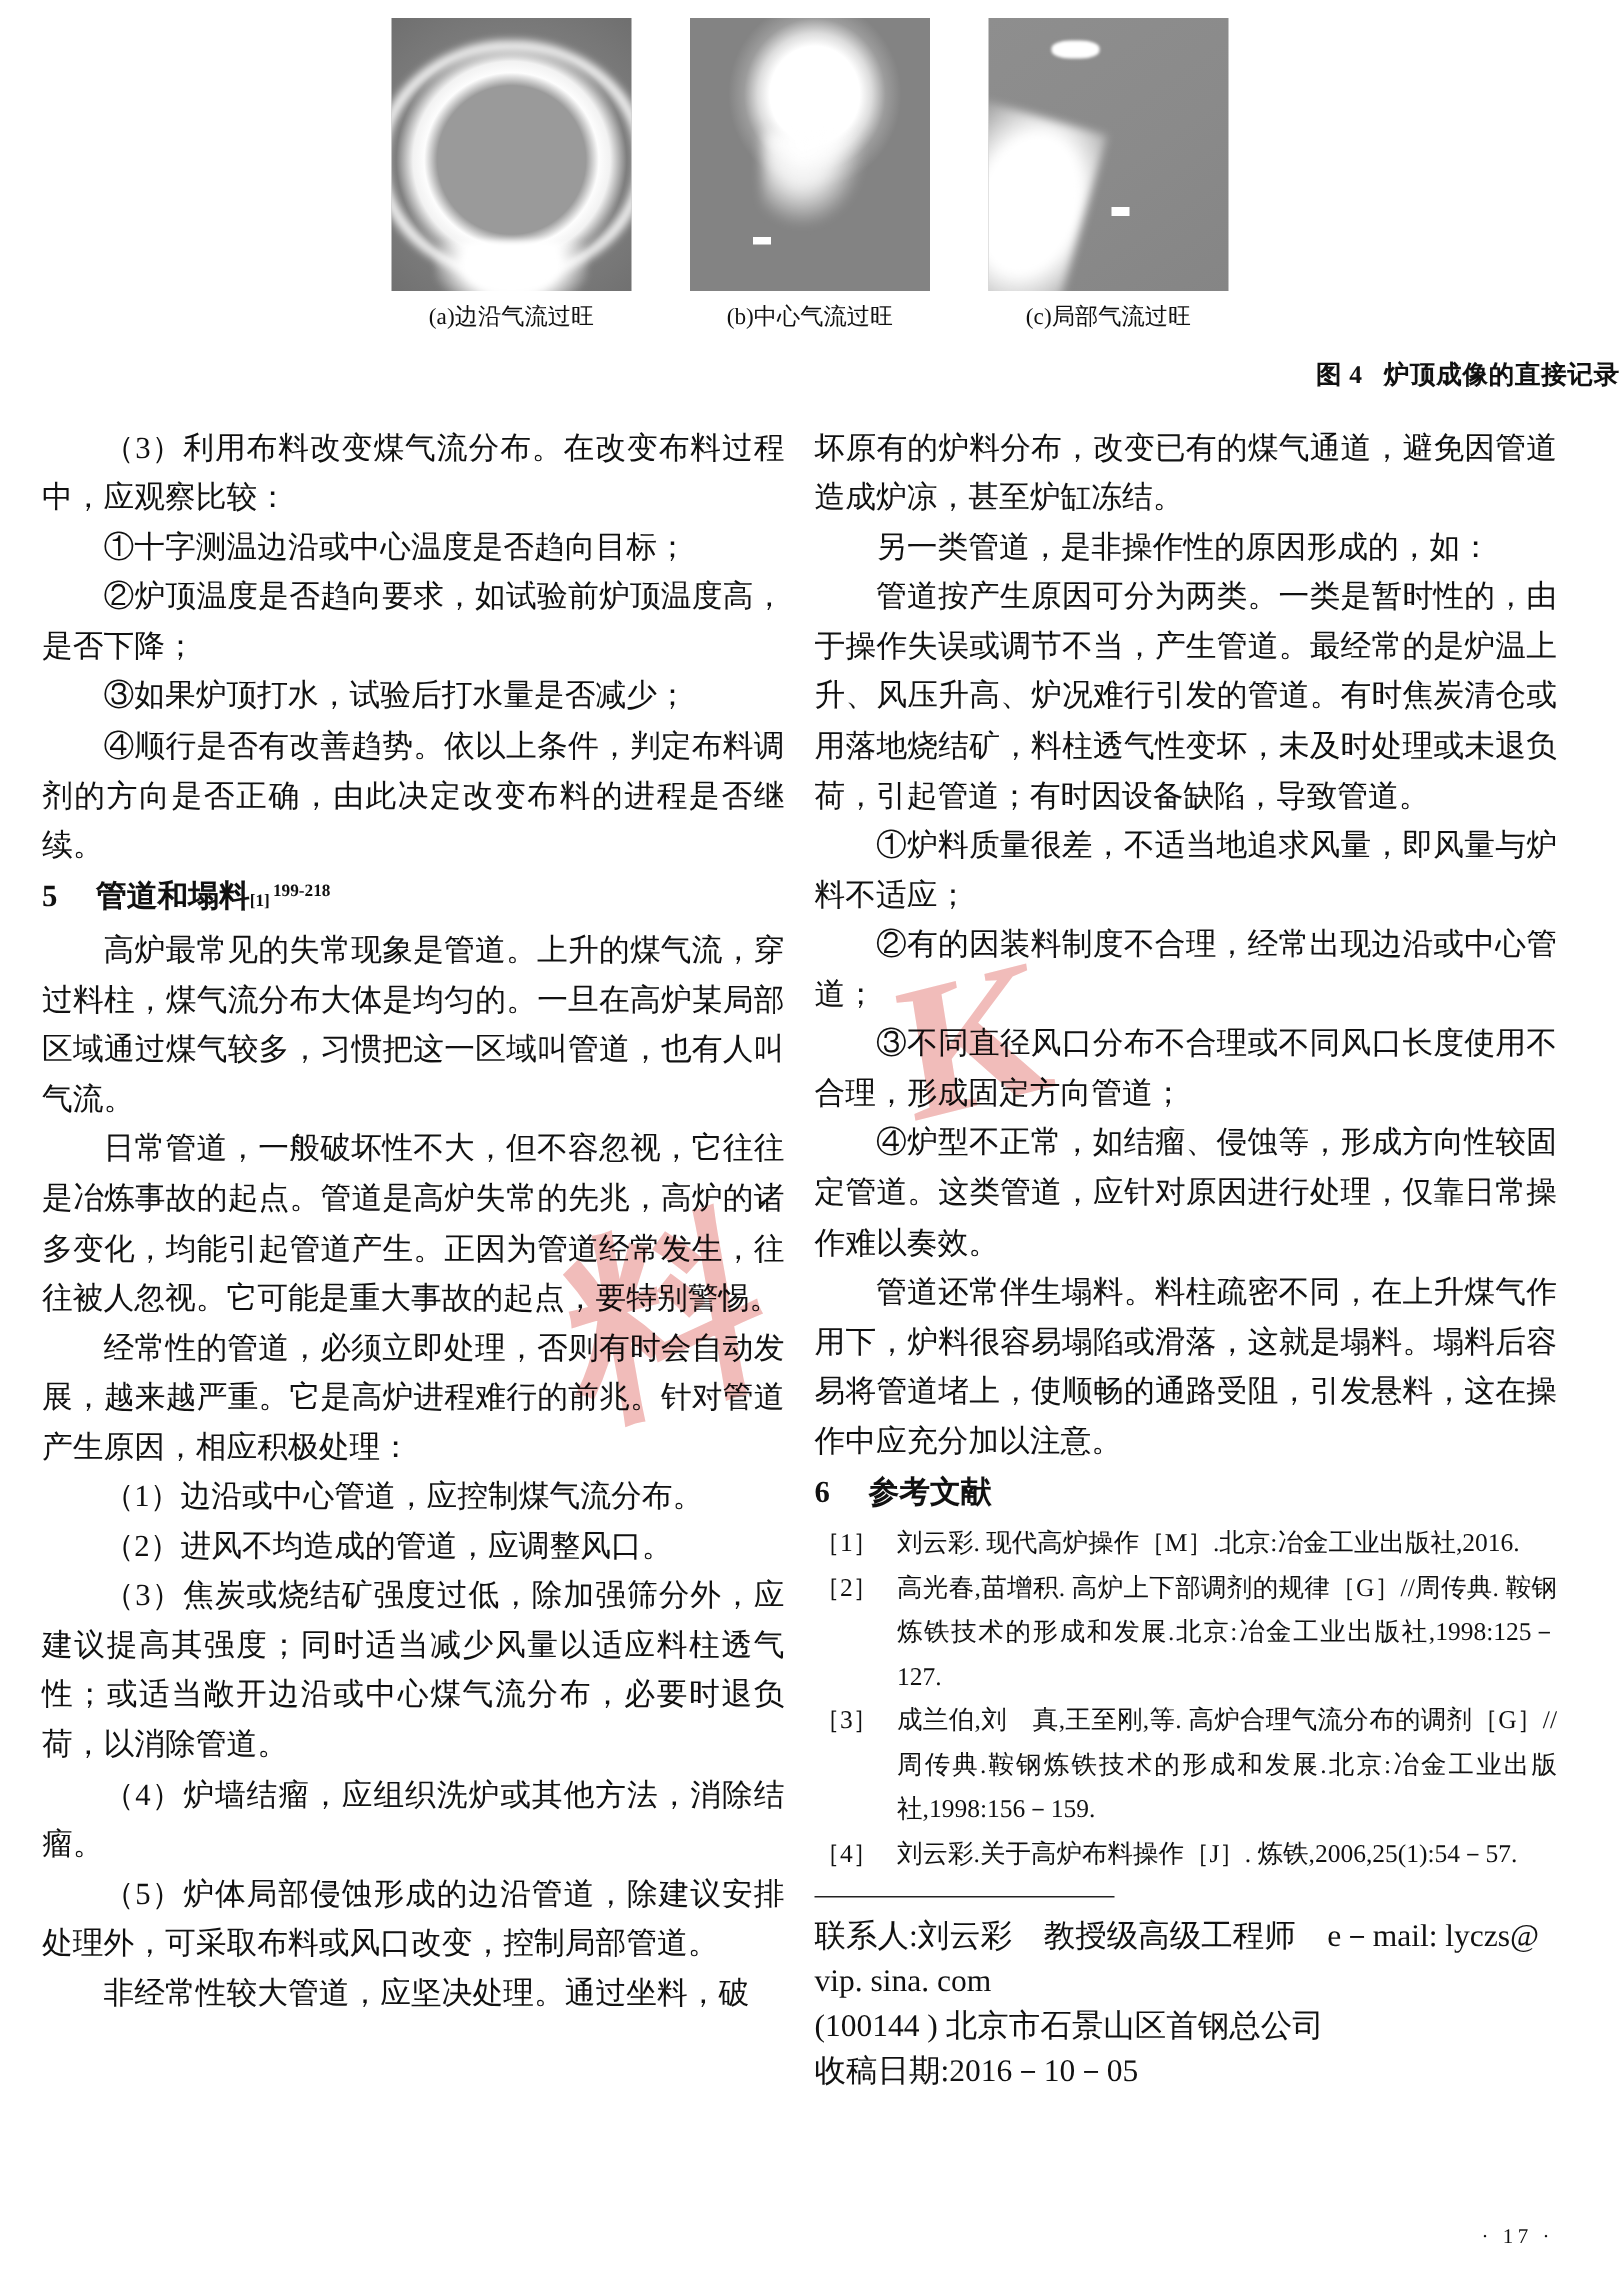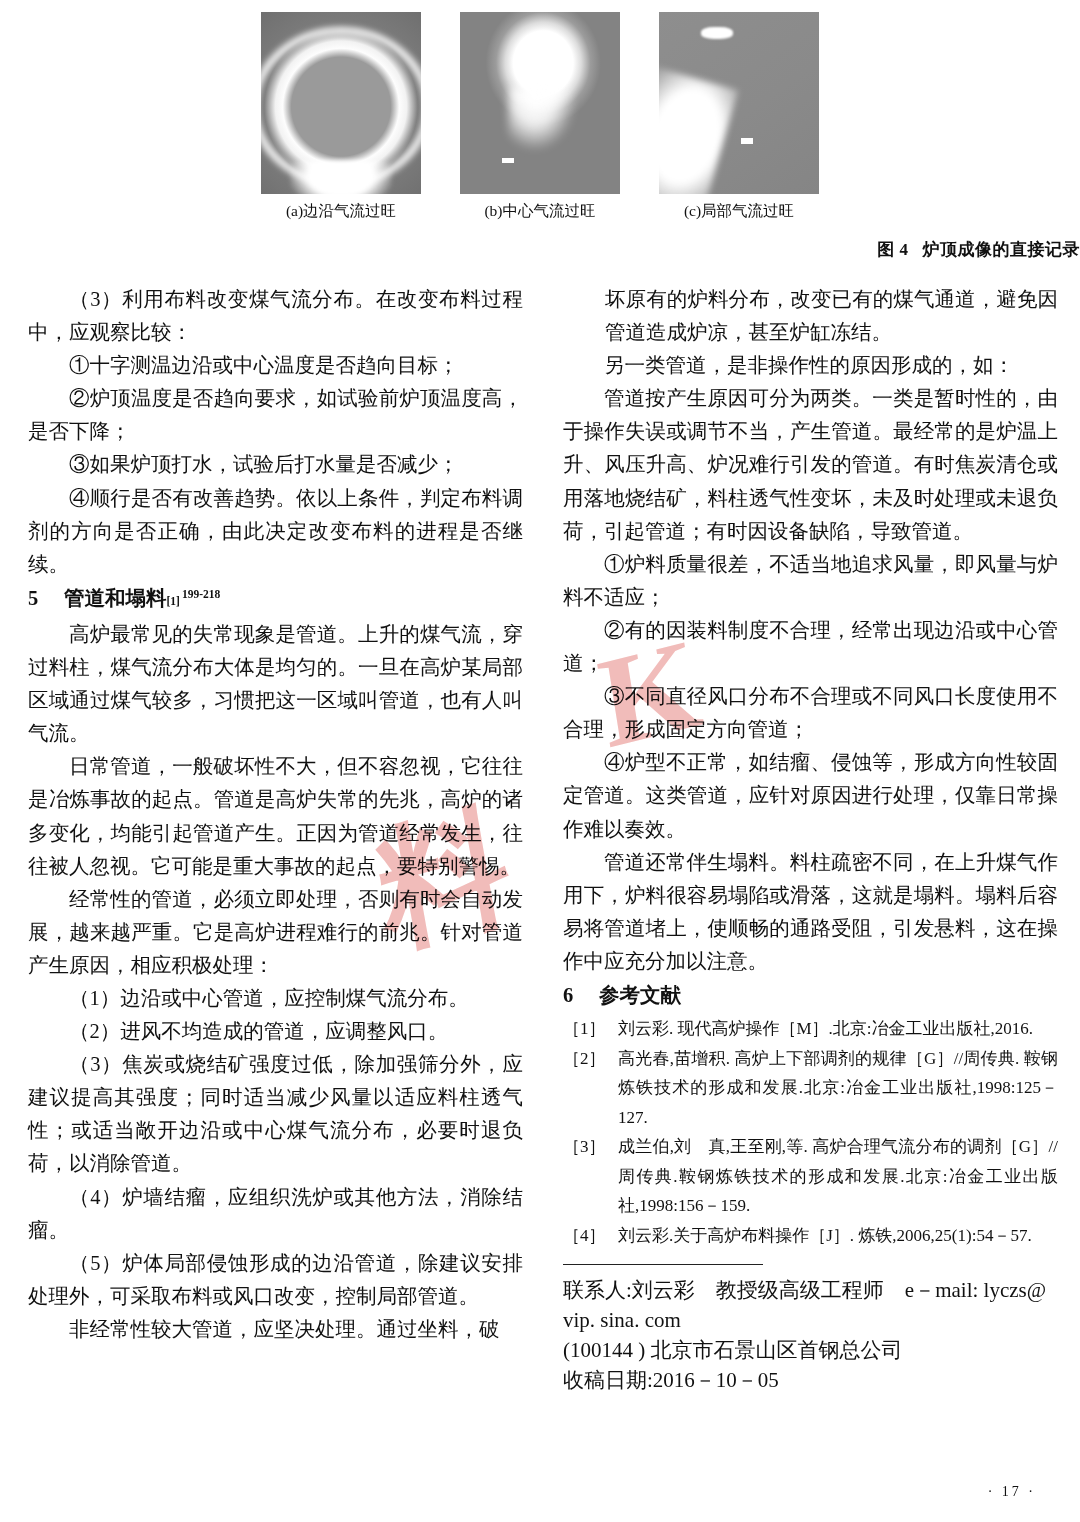--- a/index.html
+++ b/index.html
@@ -133,35 +133,35 @@
   }
   .fig-title .gap { display: inline-block; width: 14px; }
 
   
   .columns {
     position: absolute;
     left: 28px;
     top: 283px;
     width: 1030px;
     display: flex;
-    gap: 40px;
+    gap: 20px;
   }
   .col {
     width: 495px;
   }
   p {
     margin: 0;
     font-size: 20.5px;
     line-height: 33.1px;
     text-align: justify;
     text-justify: inter-character;
     text-align-last: left;
   }
   p.ind { text-indent: 2em; }
-  p.noind { text-indent: 0; margin-left: 42px; }
+  p.noind { text-indent: 0; }
 
   h2.section {
     margin: 1px 0 0 0;
     font-size: 20.5px;
     font-weight: bold;
     line-height: 33.1px;
     display: flex;
     align-items: baseline;
   }
   h2.section .num { width: 36px; flex: none; }

